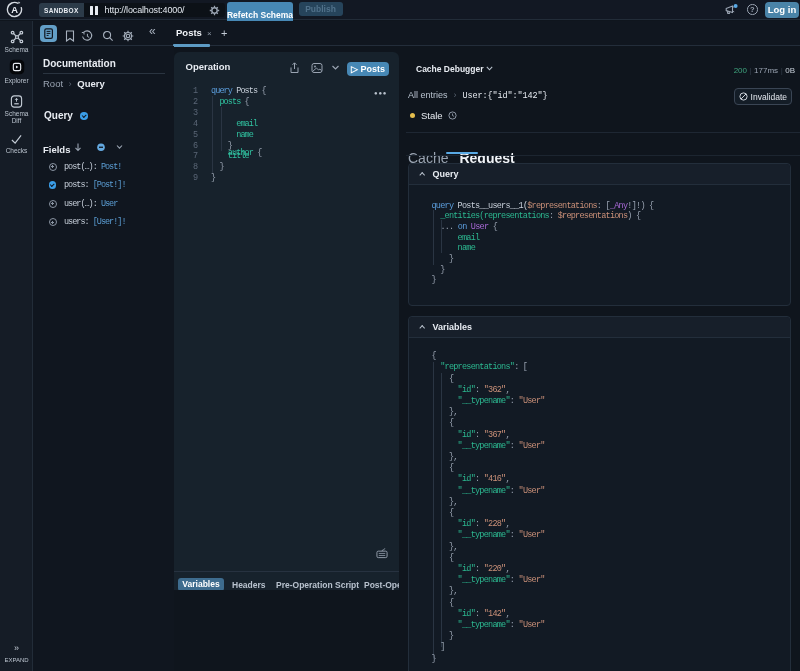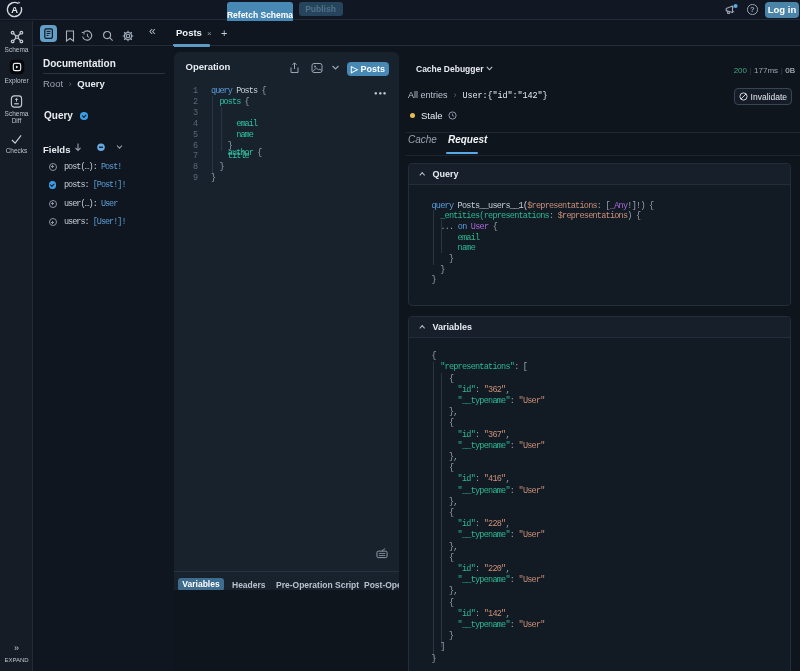--- a/index.html
+++ b/index.html
@@ -84,41 +84,52 @@
 
 #rphead { position:absolute; left:10px; top:18px; color:#E8ECF2; font-size:8.5px; font-weight:bold; }
 #rpstats { position:absolute; right:5px; top:19.5px; font-size:8px; color:#9AA4B2; }
 #rpstats .grn { color:#3FA47E; } #rpstats .sep { color:#323D4A; margin:0 2.5px; } #rpstats .wht { color:#C9D1DB; }
 #rpcrumb { position:absolute; left:2px; top:44px; font-size:9px; color:#B8C2CE; }
 #rpcrumb .sep { color:#5B6573; margin:0 6px; }
 #rpcrumb .mn { font-family:"Liberation Mono",monospace; color:#E8ECF2; font-size:8.5px; letter-spacing:-0.1px; }
 #invalidate { position:absolute; right:8px; top:42px; height:17px; border:1px solid #3A4554; border-radius:4px; color:#E2E7EE; font-size:8.5px; display:flex; align-items:center; padding:0 4px; background:#141D27; }
 #stalerow { position:absolute; left:4px; top:64px; font-size:9.5px; color:#E8ECF2; }
 .ydot { display:inline-block; width:5px; height:5px; background:#E5BE4D; border-radius:50%; vertical-align:1px; margin-right:6px; }
-#rptabs { position:absolute; left:2px; top:88px; font-size:10px;font-style:italic; }
+#rptabs { position:absolute; left:2px; top:104px; font-size:14px; }
 #rptabs .t1 { color:#9AA4B2; margin-right:11px; }
 #rptabs .t2 { color:#F0F3F7; font-weight:bold; }
 #requnderline { position:absolute; left:40px; top:106px; width:32px; height:2px; background:#59A9E4; border-radius:2px; }
 .rpcard { position:absolute; left:2px; width:383px; border:1px solid #232E3B; border-radius:4px; background:#121A24; overflow:hidden; }
 .rpcard .fld { color:#2CB890; }
 .rpcardhead { height:21px; border-bottom:1px solid #232E3B; background:#171F2A; border-radius:4px 4px 0 0; color:#E8ECF2; font-size:9px; font-weight:bold; line-height:21px; padding-left:23.5px; position:relative; }
 .rpchev { position:absolute; left:11px; top:8px; width:5px; height:5px; }
 .rpchev:before { content:""; position:absolute; left:0; top:1px; width:3.4px; height:3.4px; border-left:1.1px solid #B9C2CD; border-top:1.1px solid #B9C2CD; transform:rotate(45deg); }
 #qcard { top:117px; height:143px; }
 #vcard { top:270px; height:360px; }
 .rcode { position:absolute; font-family:"Liberation Mono",monospace; font-size:8.5px; letter-spacing:-0.75px; white-space:pre; }
 </style>
 </head>
 <body>
 <div id="topbar">
   <svg id="logo" width="17" height="17" viewBox="0 0 20 20">
     <path d="M17.8 7.2 A8.3 8.3 0 1 1 14.2 2.85" fill="none" stroke="#D5DAE1" stroke-width="1.6"></path>
     <path d="M14.9 0.6 L16.9 2.3 L14.2 3.3 Z" fill="#D5DAE1"></path>
     <text x="10" y="14" font-family="Liberation Sans" font-size="11" font-weight="bold" fill="#E8ECF2" text-anchor="middle">A</text>
   </svg>
+  <div id="urlgroup">
+    <div id="sandboxchip">SANDBOX</div>
+    <div id="urlbox">
+        <span class="pausebars"></span>
+        <span id="urltext">http://localhost:4000/</span>
+      <svg id="urlgear" width="11" height="11" viewBox="0 0 14 14">
+          <circle cx="7" cy="7" r="3.4" fill="none" stroke="#9AA4B2" stroke-width="1.8"></circle>
+          <path d="M7 1 L7 3.2 M7 10.8 L7 13 M1 7 L3.2 7 M10.8 7 L13 7 M2.8 2.8 L4.3 4.3 M9.7 9.7 L11.2 11.2 M2.8 11.2 L4.3 9.7 M9.7 4.3 L11.2 2.8" stroke="#9AA4B2" stroke-width="1.6"></path>
+        </svg>
+    </div>
+  </div>
   <div class="topbtn" id="refetch">Refetch Schema</div>
   <div class="topbtn" id="publish">Publish</div>
   <div id="megaphone">
     <svg width="15" height="14" viewBox="0 0 15 14">
         <path d="M2.2 5.5 L8.5 3 L8.5 9.5 L2.2 7.5 Z" fill="none" stroke="#9AA4B2" stroke-width="1.1"></path>
         <path d="M3.2 7.8 L3.8 10.5 L5.4 10.5 L4.9 8.2" fill="none" stroke="#9AA4B2" stroke-width="1.1"></path>
         <path d="M8.5 4.5 L10.2 3.6 M8.5 8 L10.2 8.9" stroke="#9AA4B2" stroke-width="0.9"></path>
         <circle cx="11.6" cy="3" r="2" fill="#59A9E4"></circle>
       </svg>
   </div>

